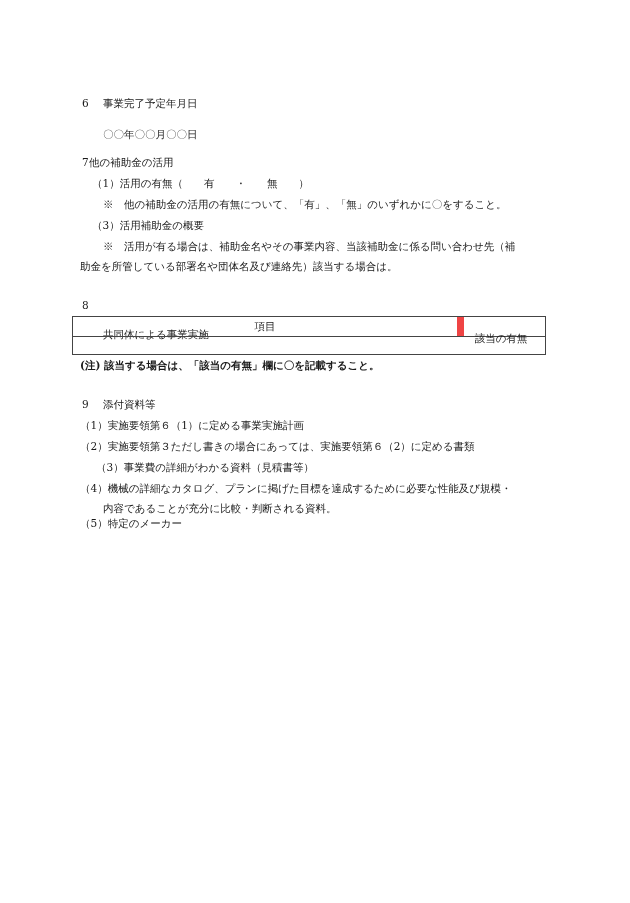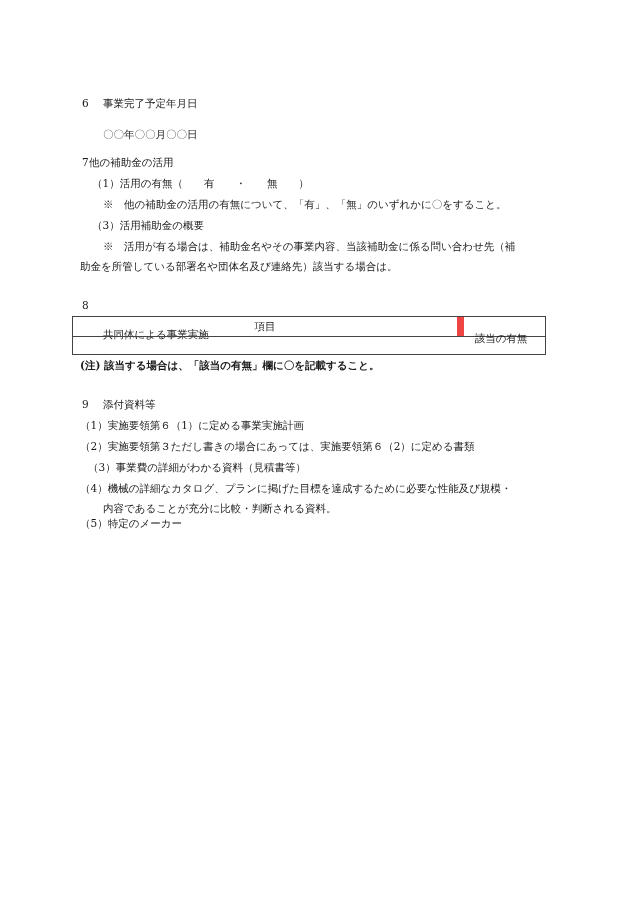--- a/index.html
+++ b/index.html
@@ -46,16 +46,16 @@
     <div class="c2">該当の有無</div>
   </div>
 </div>
 
 <div class="line" style="left:80px; top:358px;font-weight:bold;">(注) 該当する場合は、「該当の有無」欄に〇を記載すること。</div>
 
 <div class="line" style="left:82px; top:397px;">9</div>
 <div class="line" style="left:103px; top:397px;">添付資料等</div>
 <div class="line" style="left:80px; top:418px;">（1）実施要領第６（1）に定める事業実施計画</div>
 <div class="line" style="left:80px; top:439px;">（2）実施要領第３ただし書きの場合にあっては、実施要領第６（2）に定める書類</div>
-<div class="line" style="left:88px; top:460px;">（3）事業費の詳細がわかる資料（見積書等）</div>
+<div class="line" style="left:96px; top:460px;">（3）事業費の詳細がわかる資料（見積書等）</div>
 <div class="line" style="left:80px; top:481px;text-align:right;">（4）機械の詳細なカタログ、プランに掲げた目標を達成するために必要な性能及び規模・</div>
 <div class="line" style="left:103px; top:501px;">内容であることが充分に比較・判断される資料。</div>
 <div class="line" style="left:80px; top:500px;margin-top:16px;">（5）特定のメーカー</div>
 
 </body></html>

